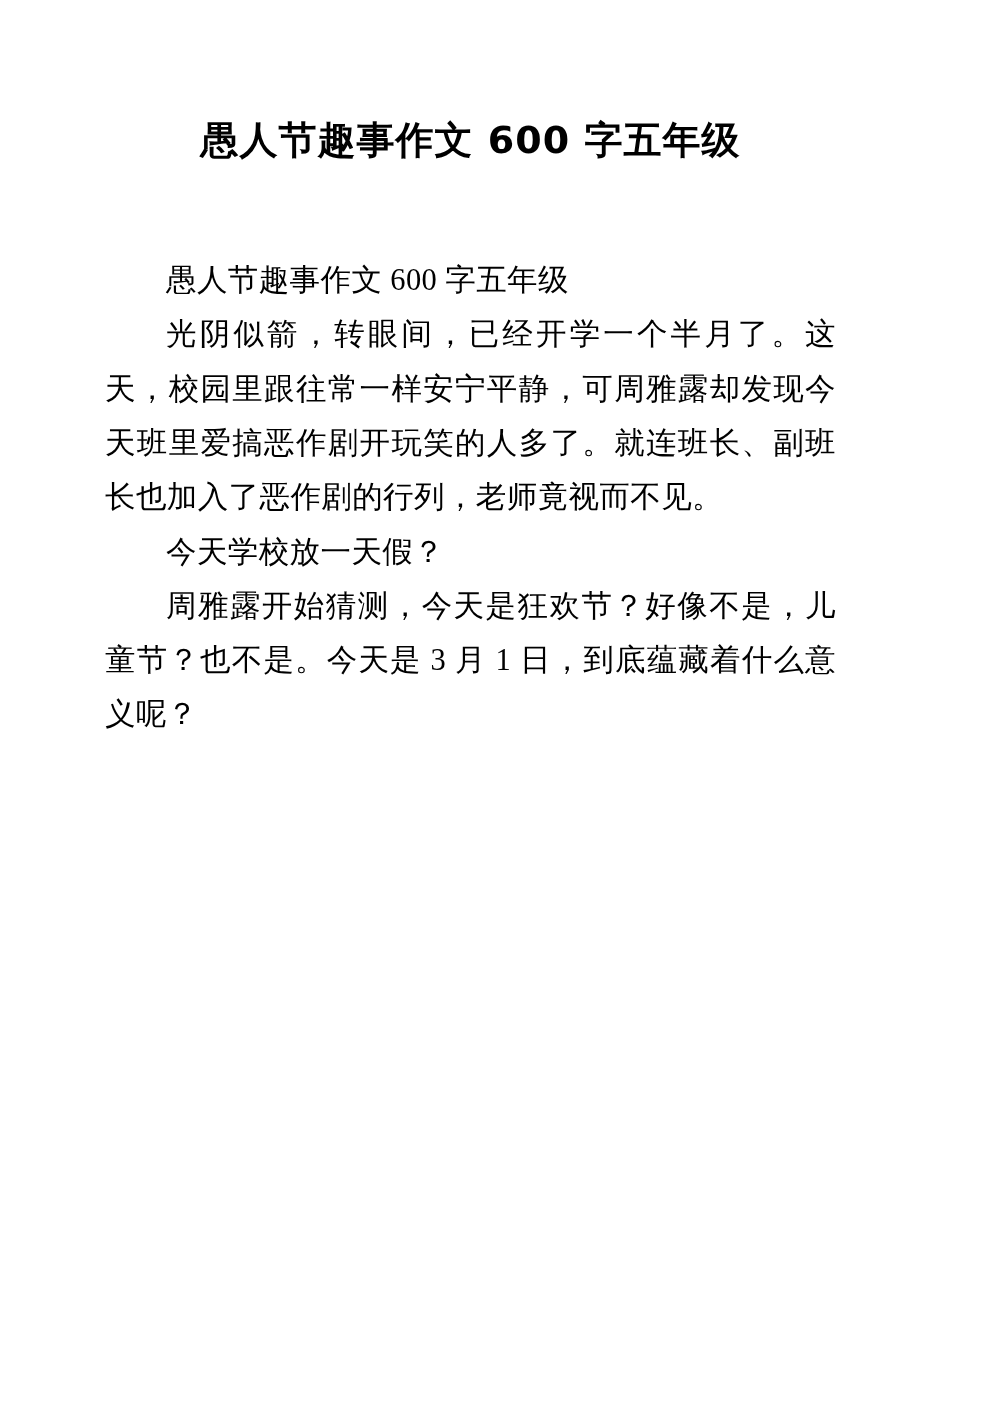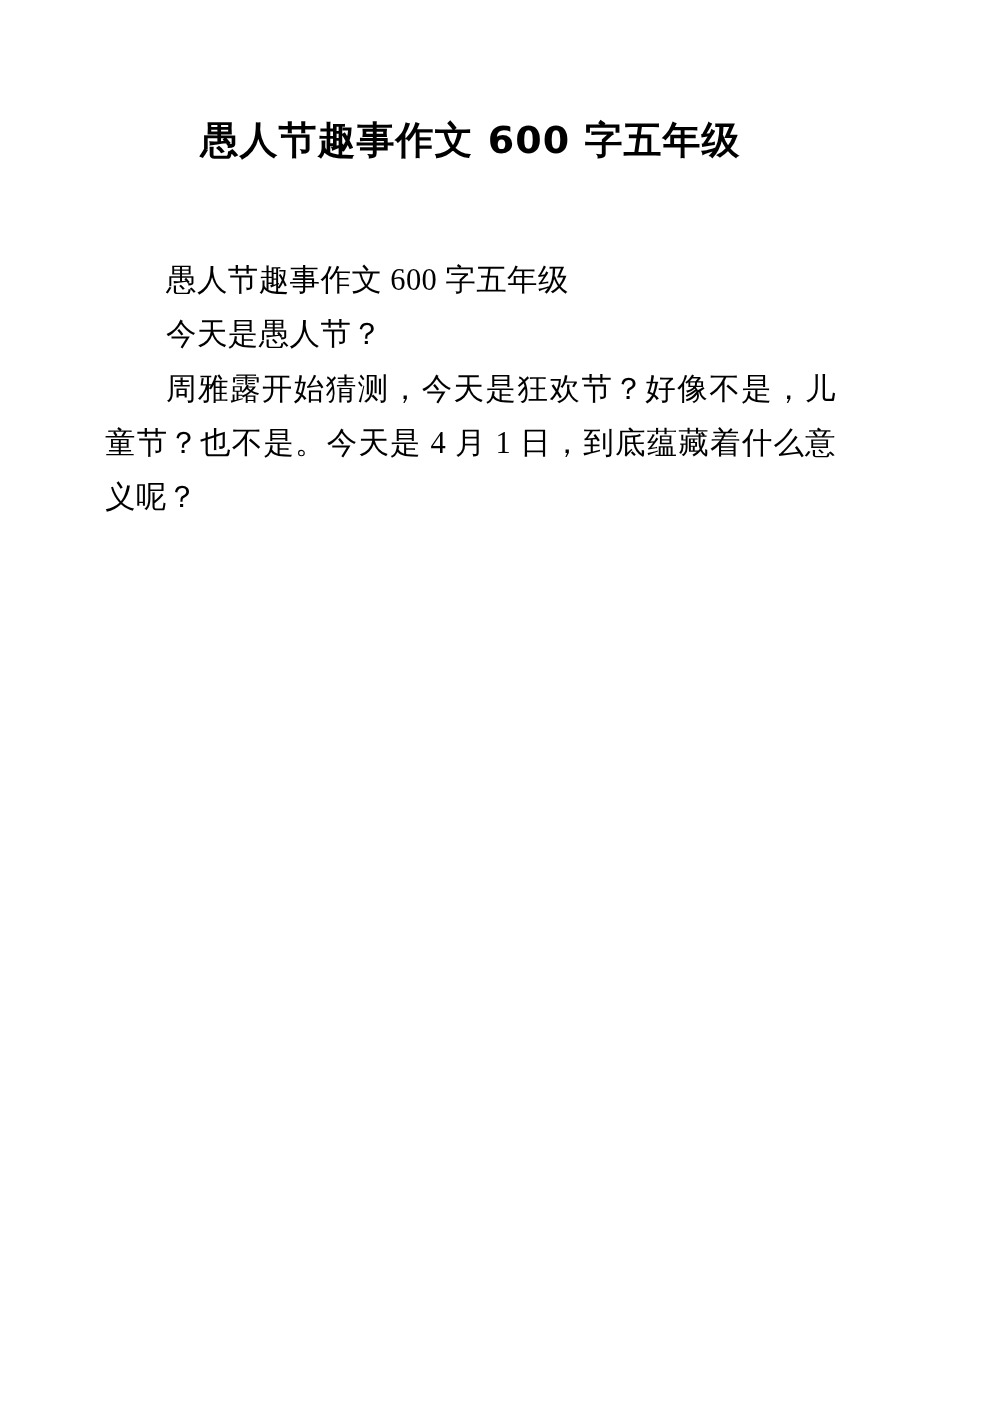--- a/index.html
+++ b/index.html
@@ -45,17 +45,18 @@
 </style>
 </head>
 <body>
 
 <div class="page">
 
   <h1 class="doc-title">愚人节趣事作文 600 字五年级</h1>
 
   <div class="body-block">
     <p class="para">愚人节趣事作文 600 字五年级</p>
-    <p class="para">今天是愚人节？</p>
-    <p class="para">周雅露开始猜测，今天是狂欢节？好像不是，儿童节？也不是。今天是 4 月 1 日，到底蕴藏着什么意义呢？</p>
+    <p class="para">光阴似箭，转眼间，已经开学一个半月了。这天，校园里跟往常一样安宁平静，可周雅露却发现今天班里爱搞恶作剧开玩笑的人多了。就连班长、副班长也加入了恶作剧的行列，老师竟视而不见。</p>
+    <p class="para">今天学校放一天假？</p>
+    <p class="para">周雅露开始猜测，今天是狂欢节？好像不是，儿童节？也不是。今天是 3 月 1 日，到底蕴藏着什么意义呢？</p>
   </div>
 
 </div>
 
 </body></html>

